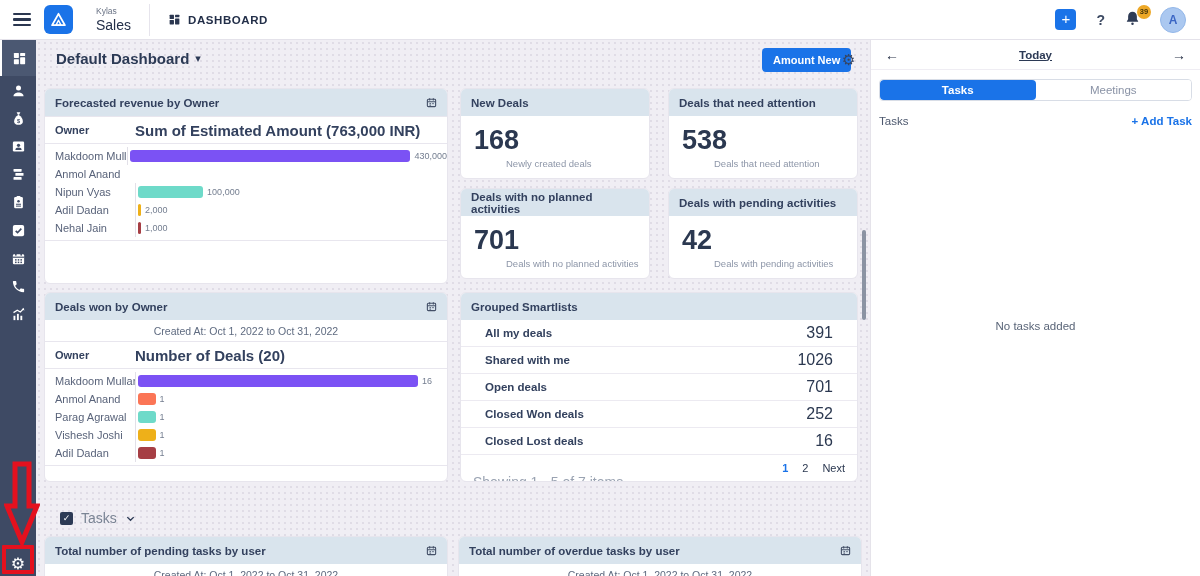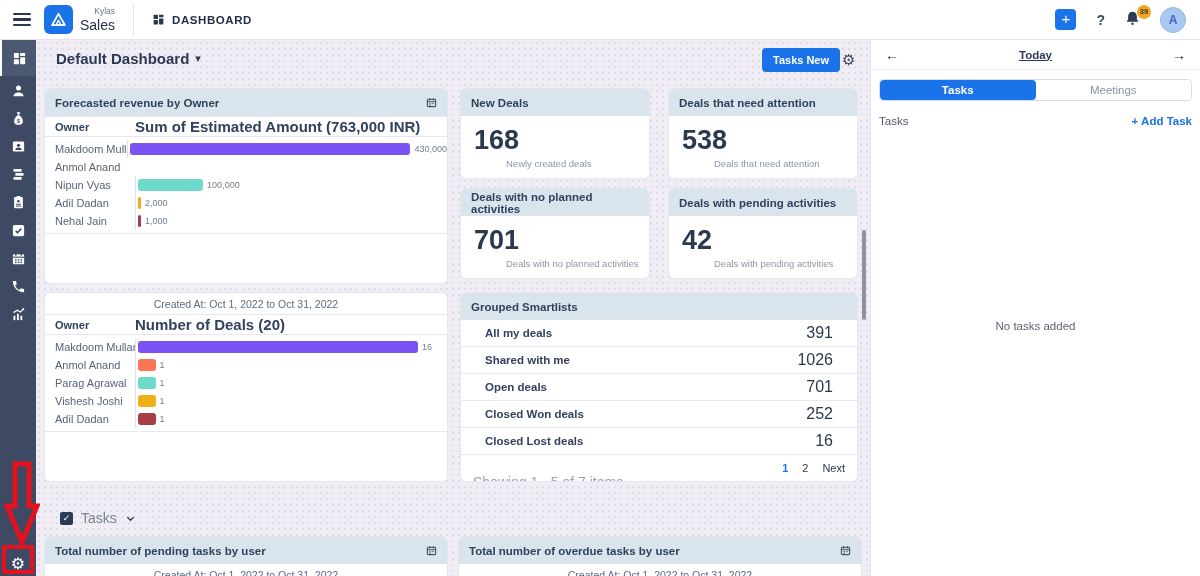--- a/index.html
+++ b/index.html
@@ -4,21 +4,21 @@
 <style>
   * { margin:0; padding:0; box-sizing:border-box; }
   html,body { width:1200px; height:576px; overflow:hidden; }
   body { font-family:"Liberation Sans","DejaVu Sans",sans-serif; background:#fff; position:relative; color:#2c3a55; }
 
   
   #topbar { position:absolute; left:0; top:0; width:1200px; height:40px; background:#fff; border-bottom:1px solid #e4e2ea; z-index:30; display:flex; align-items:center; }
   #hamburger { width:18px; margin-left:13px; cursor:pointer; }
   #hamburger span { display:block; height:2.4px; background:#2b3750; margin:3px 0; border-radius:1px; }
   #logo { width:29px; height:29px; background:#1a73e8; border-radius:6px; margin-left:13px; display:flex; align-items:center; justify-content:center; }
-  #brand { margin-left:7px; line-height:1;text-align:right; }
+  #brand { margin-left:23px; line-height:1; }
   #brand .small { font-size:8.5px; color:#6b7486; }
   #brand .big { font-size:14px; color:#232f49; margin-top:2px; }
   .tb-divider { width:1px; height:32px; background:#e6e4ec; margin-left:18px; }
   #nav-dashboard { display:flex; align-items:center; gap:7px; margin-left:18px; cursor:pointer; }
   #nav-dashboard .lbl { font-size:11.5px; font-weight:bold; letter-spacing:.05em; color:#232f49; }
   #topbar-right { margin-left:auto; display:flex; align-items:center; gap:20px; margin-right:14px; }
   #plus-btn { width:21px; height:21px; background:#1a73e8; border-radius:4px; color:#fff; font-size:15px; line-height:19px; text-align:center; cursor:pointer; }
   #help-btn { font-size:14px; font-weight:bold; color:#3c4962; cursor:pointer; }
   #bell-wrap { position:relative; cursor:pointer; }
   #bell-badge { position:absolute; top:-5px; right:-11px; width:14px; height:14px; background:#eda827; border-radius:50%; font-size:7.5px; font-weight:bold; color:#46350b; display:flex; align-items:center; justify-content:center; }
@@ -38,21 +38,21 @@
   #page-title { font-size:15px; font-weight:600; color:#2c3a55; }
   #create-btn { position:absolute; left:726px; top:8px; background:#1a73e8; color:#fff; border:none; border-radius:4px; font-size:11px; font-weight:bold; padding:6px 11px; cursor:pointer; font-family:inherit; }
   #dash-gear { position:absolute; left:806px; top:11px; font-size:15px; color:#37445e; cursor:pointer; }
 
   .card { position:absolute; background:#fff; border:1px solid #e7e5ed; border-radius:6px; overflow:hidden; }
   .card-header { height:27px; background:#d9e4ed; display:flex; align-items:center; justify-content:space-between; padding:0 10px; }
   .card-title { font-size:11.5px; font-weight:bold; color:#33415e; }
   .card-cal { cursor:pointer; display:flex; }
 
   .chart-sub { text-align:center; font-size:10.5px; color:#5f6b80; padding:5px 0 4px; }
-  .col-heads { display:flex; border-top:1px solid #e8e6ee; border-bottom:1px solid #e8e6ee; height:21px; align-items:center; }
+  .col-heads { display:flex; border-top:1px solid #e8e6ee; border-bottom:1px solid #e8e6ee; height:28px; align-items:center; }
   .col-heads .c1 { width:90px; padding-left:10px; font-size:11px; font-weight:bold; color:#33415e; }
   .col-heads .c2 { flex:1; font-size:15px; font-weight:bold; color:#33415e; }
   .rows { border-bottom:1px solid #e8e6ee; padding:3px 0; }
   .crow { display:flex; align-items:center; height:18px; }
   .crow .name { width:90px; padding-left:10px; font-size:11px; color:#59637a; white-space:nowrap; overflow:hidden; }
   .crow .barcell { flex:1; align-self:stretch; border-left:1px solid #e2e0e8; display:flex; align-items:center; padding-left:2px; }
   .bar { height:12px; border-radius:3px; min-width:3px; }
   .bar-val { font-size:9px; color:#747e90; margin-left:4px; white-space:nowrap; }
 
   .kpi-num { font-size:27px; font-weight:600; color:#2b3850; margin:9px 0 2px 13px; }
@@ -238,21 +238,21 @@
       </div>
     </div>
   <div id="sb-gear">⚙</div>
 </nav>
 
 <div id="main">
   <div id="page-title-row">
     <span id="page-title">Default Dashboard</span>
     <span style="font-size:11px;color:#2c3a55;">▾</span>
   </div>
-  <button id="create-btn">Tasks New</button>
+  <button id="create-btn">Amount New</button>
   <div id="dash-gear">⚙</div>
 
   <section class="card" id="chart-0" style="left:8px; top:48px; width:404px; height:196px;">
       <div class="card-header">
         <span class="card-title">Forecasted revenue by Owner</span>
         <span class="card-cal">
           <svg width="11" height="11" viewBox="0 0 24 24" fill="none" stroke="#445068" stroke-width="2.4">
             <rect x="3" y="5" width="18" height="16" rx="2"></rect>
             <path d="M8 2.5v5M16 2.5v5M3 10.5h18"></path>
             <path d="M7.5 14.5h3.5M13.5 14.5h3.5M7.5 17.8h3.5" stroke-width="2"></path>
@@ -323,20 +323,30 @@
       <section class="card" style="left: 632px; top: 148px; width: 190px; height: 91px;">
         <div class="card-header">
           <span class="card-title">Deals with pending activities</span>
         </div>
         <div class="kpi-num">42</div>
         <div class="kpi-sub">Deals with pending activities</div>
       </section>
     </div>
 
   <section class="card" id="chart-1" style="left:8px; top:252px; width:404px; height:190px;">
+      <div class="card-header">
+        <span class="card-title">Deals won by Owner</span>
+        <span class="card-cal">
+          <svg width="11" height="11" viewBox="0 0 24 24" fill="none" stroke="#445068" stroke-width="2.4">
+            <rect x="3" y="5" width="18" height="16" rx="2"></rect>
+            <path d="M8 2.5v5M16 2.5v5M3 10.5h18"></path>
+            <path d="M7.5 14.5h3.5M13.5 14.5h3.5M7.5 17.8h3.5" stroke-width="2"></path>
+          </svg>
+        </span>
+      </div>
       <div class="chart-sub">Created At: Oct 1, 2022 to Oct 31, 2022</div>
       <div class="col-heads">
         <span class="c1">Owner</span>
         <span class="c2">Number of Deals (20)</span>
       </div>
       <div class="rows">
         <div class="crow">
           <span class="name">Makdoom Mullani</span>
           <div class="barcell">
             <div class="bar" style="width: 280px; background: rgb(123, 82, 244);"></div>

